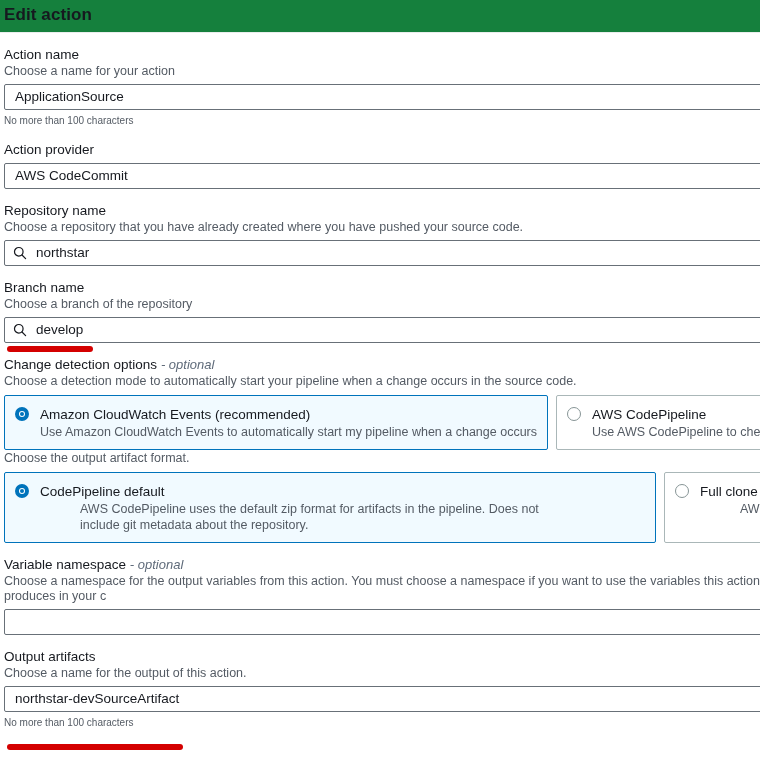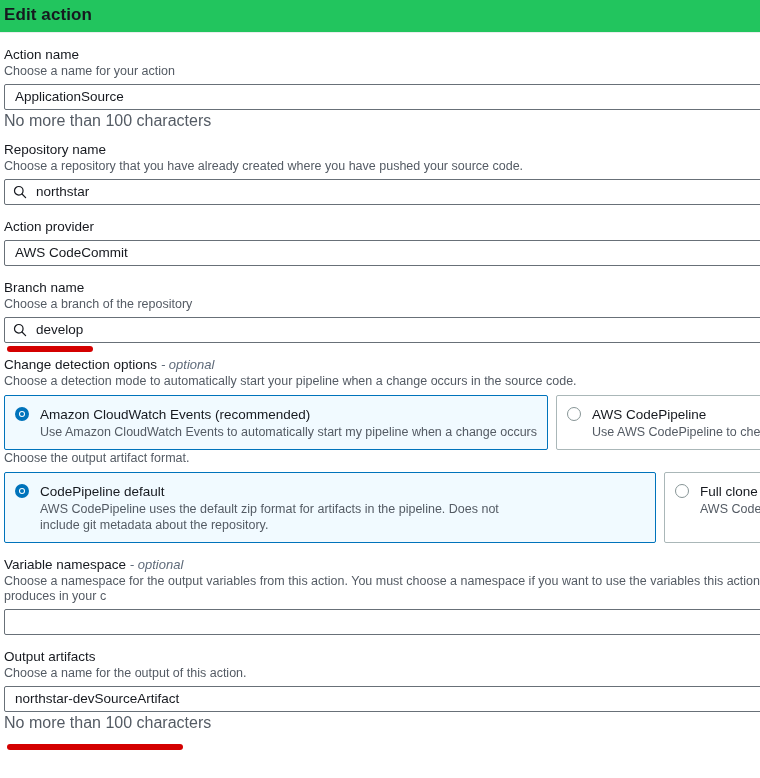--- a/index.html
+++ b/index.html
@@ -19,21 +19,21 @@
   .page {
     position: relative;
     width: 760px;
     height: 778px;
     overflow: hidden;
   }
 
   
   .panel-header {
     height: 33px;
-    background: #22c55e;
+    background: #15803d;
     border-bottom: 1px solid #eaeded;
     display: flex;
     align-items: center;
     padding: 0 0 0 4px;
     box-sizing: border-box;
   }
   .panel-title {
     font-size: 17px;
     font-weight: bold;
     color: #16191f;
@@ -63,21 +63,21 @@
     color: #5f6b7a;
     font-size: 13px;
   }
   .field-desc {
     font-size: 12.5px;
     color: #545b64;
     line-height: 15px;
     padding-top: 1px;
   }
   .field-hint {
-    font-size: 16px;
+    font-size: 10px;
     color: #545b64;
     line-height: 15px;
     padding-top: 3px;
   }
 
   .text-input {
     margin-top: 5px;
     height: 26px;
     border: 1px solid #687078;
     border-radius: 2px;
@@ -172,20 +172,21 @@
   }
   .radio-desc {
     font-size: 12.5px;
     color: #545b64;
     line-height: 16px;
     padding-top: 1px;
   }
   .radio-desc.wrap {
     width: 500px;
     white-space: normal;
+    margin-left: 40px;
   }
   .radio-desc.nowrap {
     white-space: nowrap;
   }
 
   
   .annotation-underline {
     position: absolute;
     height: 6px;
     border-radius: 3px;
@@ -206,38 +207,38 @@
 
   <div class="form-body">
 
     <div class="field">
       <div class="field-label">Action name</div>
       <div class="field-desc">Choose a name for your action</div>
       <div class="text-input">
         <span class="value">ApplicationSource</span>
       </div>
       <div class="field-hint">No more than 100 characters</div>
+    </div>
+
+    <div class="field">
+      <div class="field-label">Action provider</div>
+      <div class="text-input">
+        <span class="value">AWS CodeCommit</span>
+      </div>
     </div>
 
     <div class="field">
       <div class="field-label">Repository name</div>
       <div class="field-desc">Choose a repository that you have already created where you have pushed your source code.</div>
       <div class="text-input with-icon">
         <svg class="search-icon" viewBox="0 0 16 16">
           <circle cx="6.6" cy="6.6" r="4.9" fill="none" stroke="#16191f" stroke-width="1.4"></circle>
           <line x1="10.3" y1="10.3" x2="14.4" y2="14.4" stroke="#16191f" stroke-width="1.4" stroke-linecap="round"></line>
         </svg>
         <span class="value">northstar</span>
-      </div>
-    </div>
-
-    <div class="field">
-      <div class="field-label">Action provider</div>
-      <div class="text-input">
-        <span class="value">AWS CodeCommit</span>
       </div>
     </div>
 
     <div class="field">
       <div class="field-label">Branch name</div>
       <div class="field-desc">Choose a branch of the repository</div>
       <div class="text-input with-icon">
         <svg class="search-icon" viewBox="0 0 16 16">
           <circle cx="6.6" cy="6.6" r="4.9" fill="none" stroke="#16191f" stroke-width="1.4"></circle>
           <line x1="10.3" y1="10.3" x2="14.4" y2="14.4" stroke="#16191f" stroke-width="1.4" stroke-linecap="round"></line>

